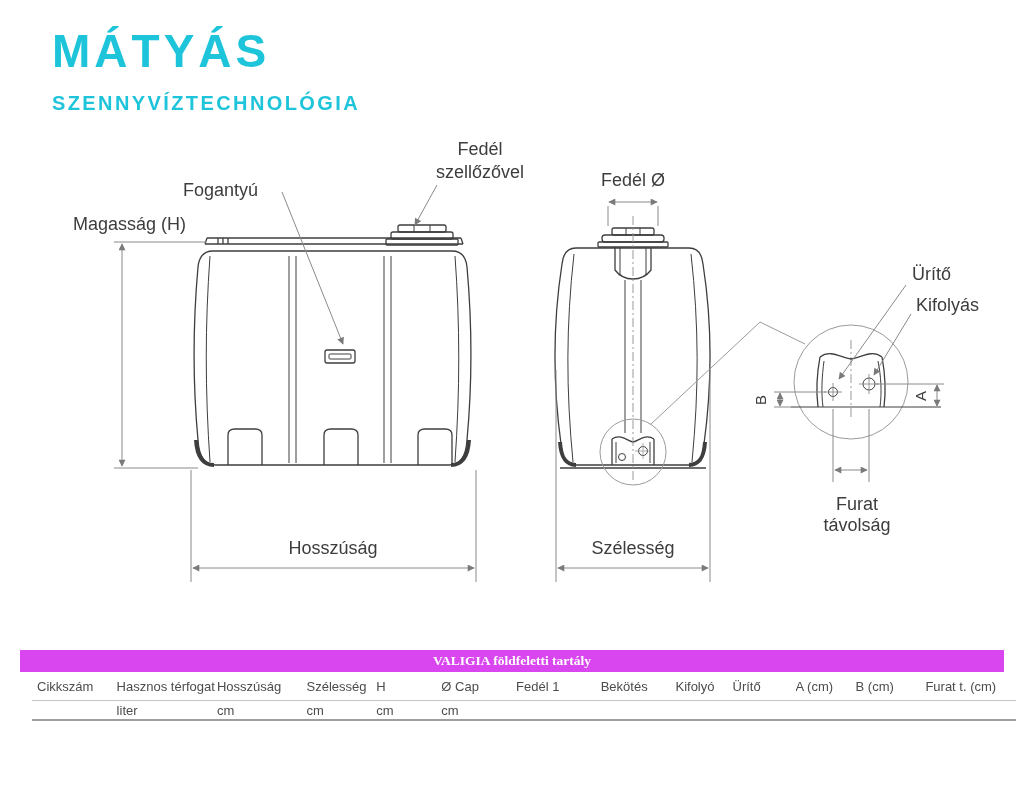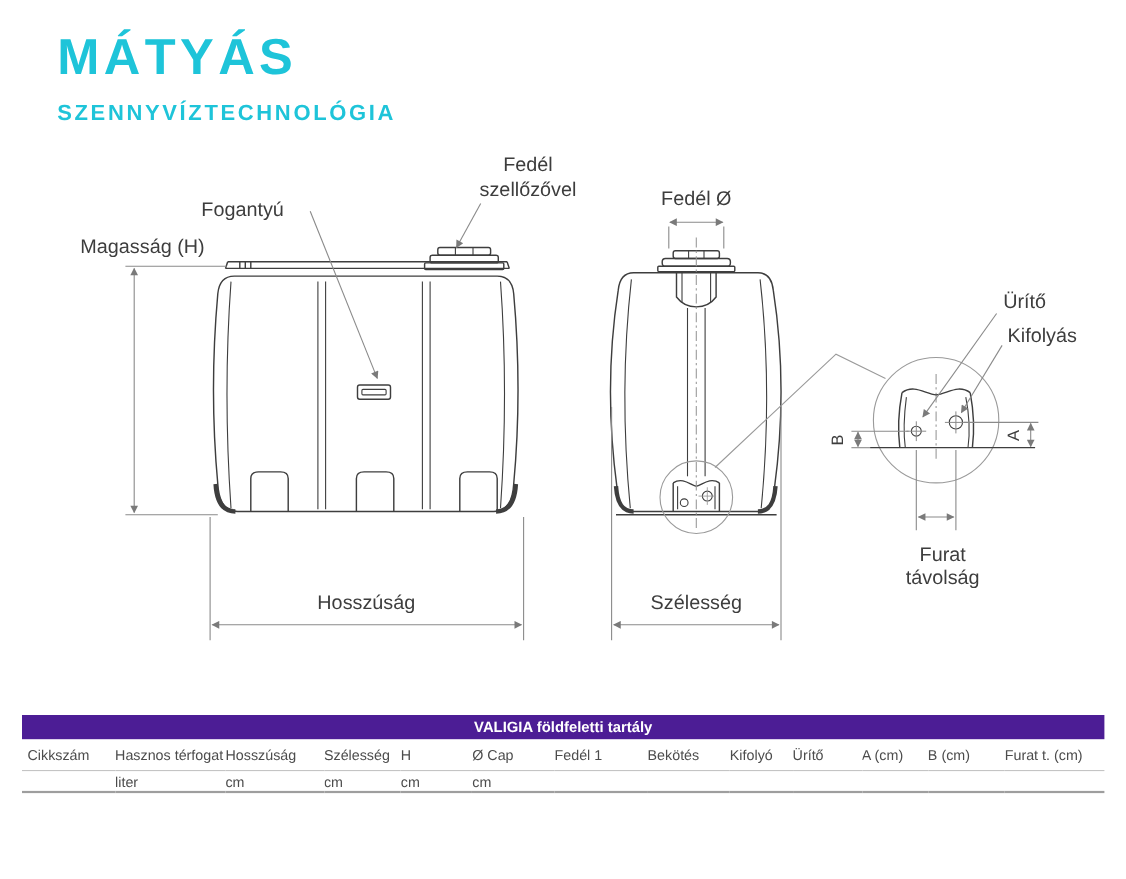--- a/index.html
+++ b/index.html
@@ -12,23 +12,23 @@
   .logo-sub{font-size:20px;font-weight:600;letter-spacing:2.4px;margin-top:18px;color:#1ec4d9;}
 
   
   .drawing{position:absolute;left:0;top:130px;width:1024px;height:520px;}
   svg text{font-family:"Liberation Sans",sans-serif;fill:#3d3d3d;}
   .lbl{font-size:18px;font-weight:500;}
   .lbl-sm{font-size:15px;font-weight:500;}
 
   
   .spec{position:absolute;left:20px;top:650px;width:984px;}
-  .spec-band{height:22px;line-height:22px;background:#4c1d95;color:#ffffff;
-             font-size:13.5px;font-weight:bold;text-align:center;}
-  table{width:100%;border-collapse:collapse;table-layout:fixed;}
+  .spec-band{height:22px;line-height:22px;background:#d946ef;color:#ffffff;
+             font-size:13.5px;font-weight:bold;text-align:center;font-family:Liberation Serif, serif;}
+  table{width:100%;border-collapse:collapse;table-layout:fixed;margin-left:12px;}
   th,td{font-size:13px;font-weight:normal;color:#4c4c4c;text-align:left;
         padding:0;white-space:nowrap;overflow:hidden;}
   th{height:28px;}
   tr.units td{height:18px;border-bottom:2px solid #9e9e9e;}
   tr.hdr th{border-bottom:1px solid #c4c4c4;}
   tr.r1 td{height:24px;background:#f0f0f0;border-bottom:2px solid #c0c0c0;}
   tr.r2 td{height:24px;border-bottom:1px solid #6b6b6b;}
   th.c0,td.c0{text-align:left;padding-left:5px;}
 </style>
 </head>

